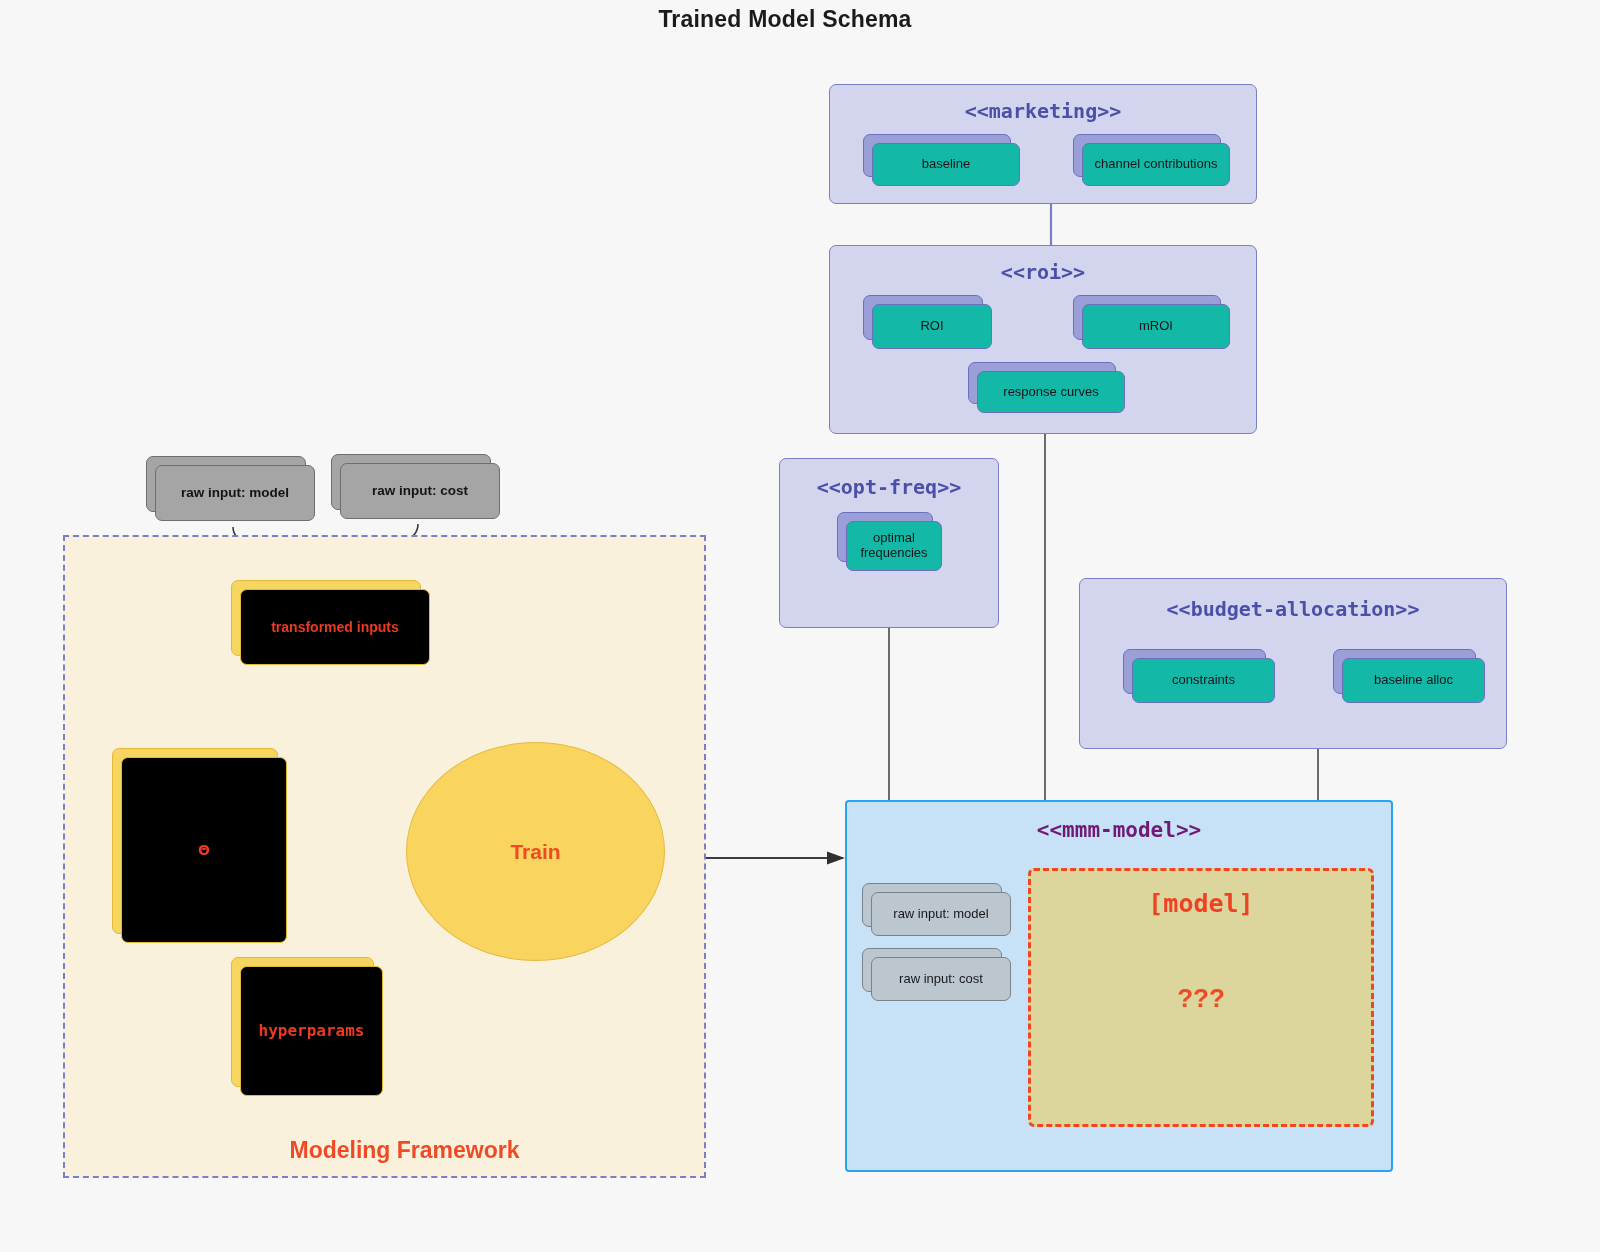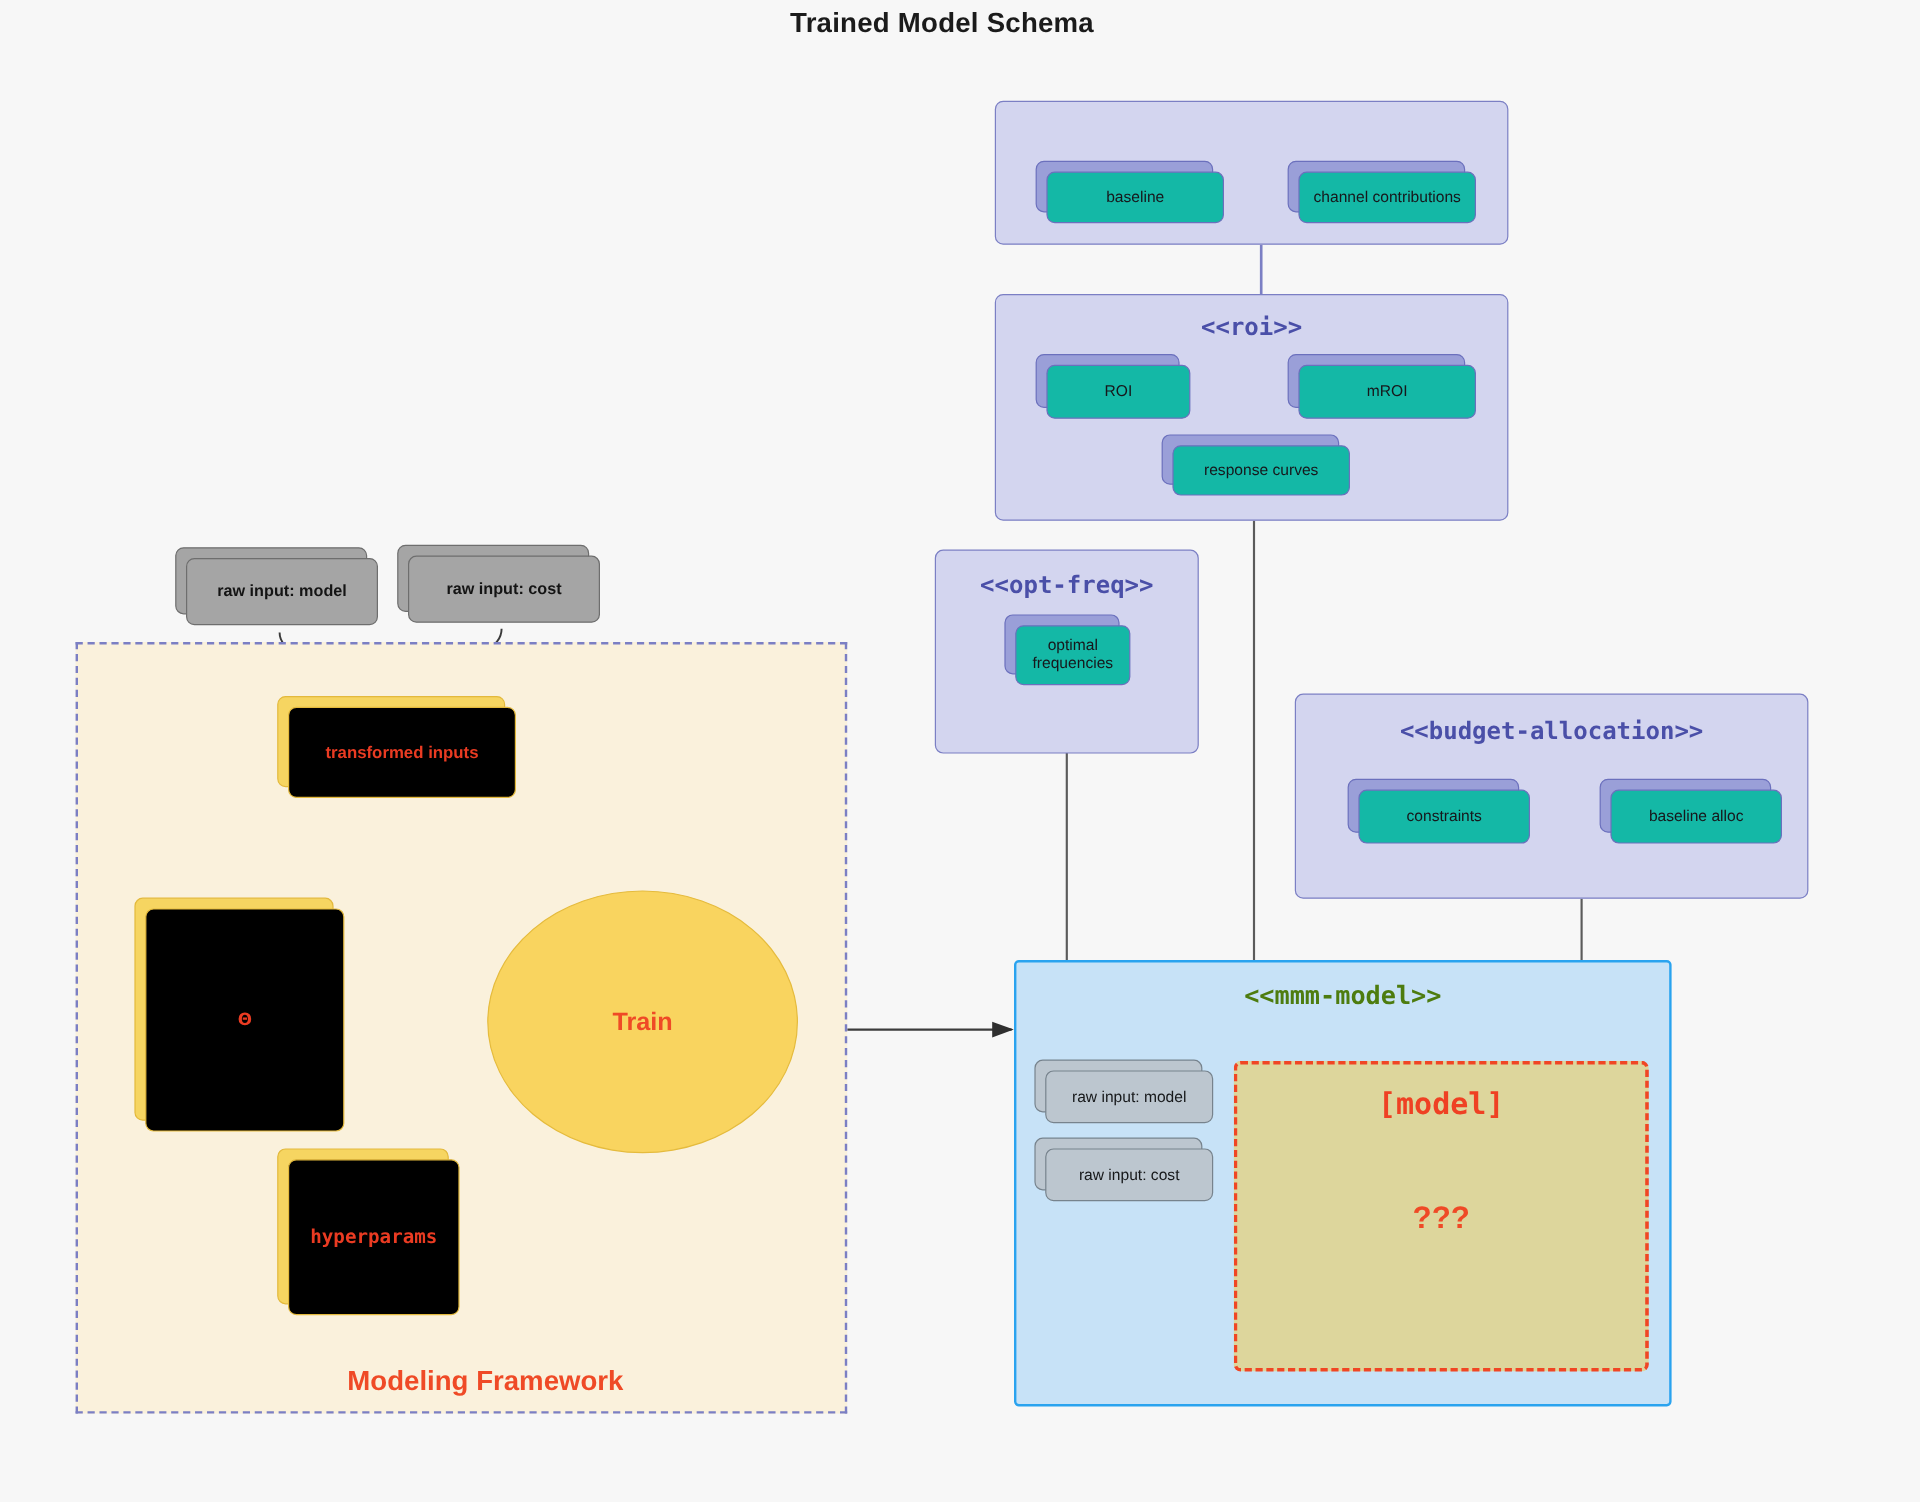--- a/index.html
+++ b/index.html
@@ -137,21 +137,21 @@
     font-weight: bold;
     z-index: 11;
   }
 
   
   .pkg.mmm {
     background: #c7e2f7;
     border: 2.2px solid #2aa3ef;
     border-radius: 4px;
   }
-  .pkg.mmm .pkg-title { color: #4d7c0f; }
+  .pkg.mmm .pkg-title { color: #701a75; }
   .model-slot {
     position: absolute;
     background: #ddd69c;
     border: 3px dashed #f04624;
     border-radius: 6px;
     z-index: 12;
   }
   .model-slot .slot-title {
     position: absolute;
     left: 0; right: 0;
@@ -209,20 +209,21 @@
     <path d="M418,524 C418,558 331,545 329,571" fill="none" stroke="#3a3a3a" stroke-width="1.6" marker-end="url(#arrBlack)"></path>
 
     <path d="M431,626 C510,632 537,680 537,740" fill="none" stroke="#ef3c20" stroke-width="2.4" marker-end="url(#arrRed)"></path>
 
     <line x1="288" y1="856" x2="398" y2="856" stroke="#ef3c20" stroke-width="2.6" marker-end="url(#arrRed)"></line>
 
     <path d="M386,1066 C470,1066 512,1030 534,952" fill="none" stroke="#ef3c20" stroke-width="2.6" marker-end="url(#arrRed)"></path>
   </svg>
 
   <div class="pkg" style="left:829px; top:84px; width:428px; height:120px;">
+    <div class="pkg-title" style="top:14px; font-size:20px;">&lt;&lt;marketing&gt;&gt;</div>
     <div class="stack" style="left:42px; top:58px; width:148px; height:43px;">
       <div class="back"></div>
       <div class="front">baseline</div>
     </div>
     <div class="stack" style="left:252px; top:58px; width:148px; height:43px;">
       <div class="back"></div>
       <div class="front">channel contributions</div>
     </div>
   </div>
 
@@ -265,21 +266,21 @@
   <div class="pkg mmm" style="left:845px; top:800px; width:548px; height:372px;">
     <div class="pkg-title" style="top:16px; font-size:21px;">&lt;&lt;mmm-model&gt;&gt;</div>
     <div class="stack gray2" style="left:24px; top:90px; width:140px; height:44px;">
       <div class="back"></div>
       <div class="front">raw input: model</div>
     </div>
     <div class="stack gray2" style="left:24px; top:155px; width:140px; height:44px;">
       <div class="back"></div>
       <div class="front">raw input: cost</div>
     </div>
-    <div class="model-slot" style="left:181px; top:82px; width:346px; height:259px;">
+    <div class="model-slot" style="left:181px; top:66px; width:346px; height:259px;">
       <div class="slot-title" style="top:18px;">[model]</div>
       <div class="slot-q" style="top:112px;">???</div>
     </div>
   </div>
 
   <div class="framework" style="left:63px; top:535px; width:643px; height:643px;"></div>
 
   <div class="framework-label" style="left:63px; top:1137px; width:643px; z-index:9;">Modeling Framework</div>
 
   <div class="stack gray" style="left:155px; top:465px; width:160px; height:56px; z-index:12;">

